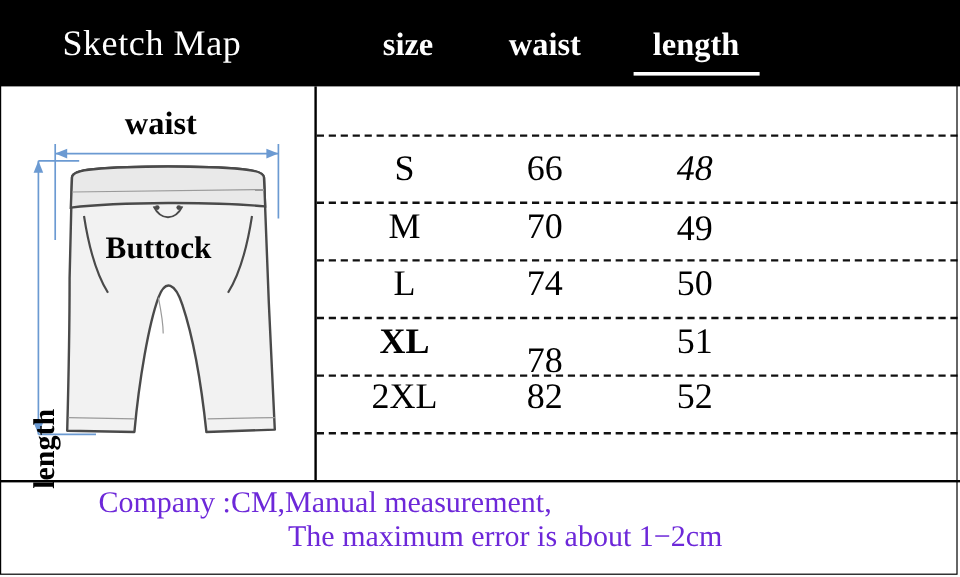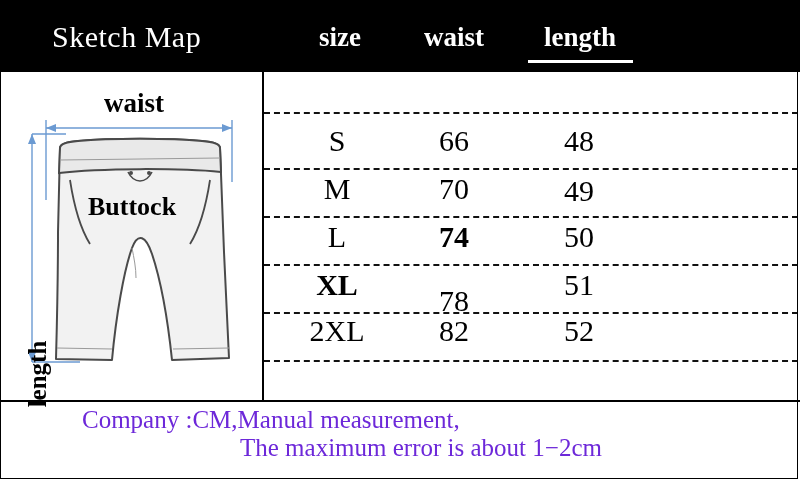--- a/index.html
+++ b/index.html
@@ -213,28 +213,28 @@
 
   <div class="dash-row" style="top:112px;"></div>
   <div class="dash-row" style="top:168px;"></div>
   <div class="dash-row" style="top:216px;"></div>
   <div class="dash-row" style="top:264px;"></div>
   <div class="dash-row" style="top:312px;"></div>
   <div class="dash-row" style="top:360px;"></div>
 
   <div class="row-label col-size" style="top:124px;">S</div>
   <div class="row-label col-waist" style="top:124px;">66</div>
-  <div class="row-label col-length" style="top:124px;">48</div>
+  <div class="row-label col-length" style="top:124px;font-style:italic;">48</div>
 
   <div class="row-label col-size" style="top:172px;">M</div>
   <div class="row-label col-waist" style="top:172px;">70</div>
   <div class="row-label col-length" style="top:174px;">49</div>
 
   <div class="row-label col-size" style="top:220px;">L</div>
-  <div class="row-label col-waist" style="top:220px;font-weight:bold;">74</div>
+  <div class="row-label col-waist" style="top:220px;">74</div>
   <div class="row-label col-length" style="top:220px;">50</div>
 
   <div class="row-label col-size" style="top:268px;font-weight:bold;">XL</div>
   <div class="row-label col-waist" style="top:284px;">78</div>
   <div class="row-label col-length" style="top:268px;">51</div>
 
   <div class="row-label col-size" style="top:314px;">2XL</div>
   <div class="row-label col-waist" style="top:314px;">82</div>
   <div class="row-label col-length" style="top:314px;">52</div>
 

